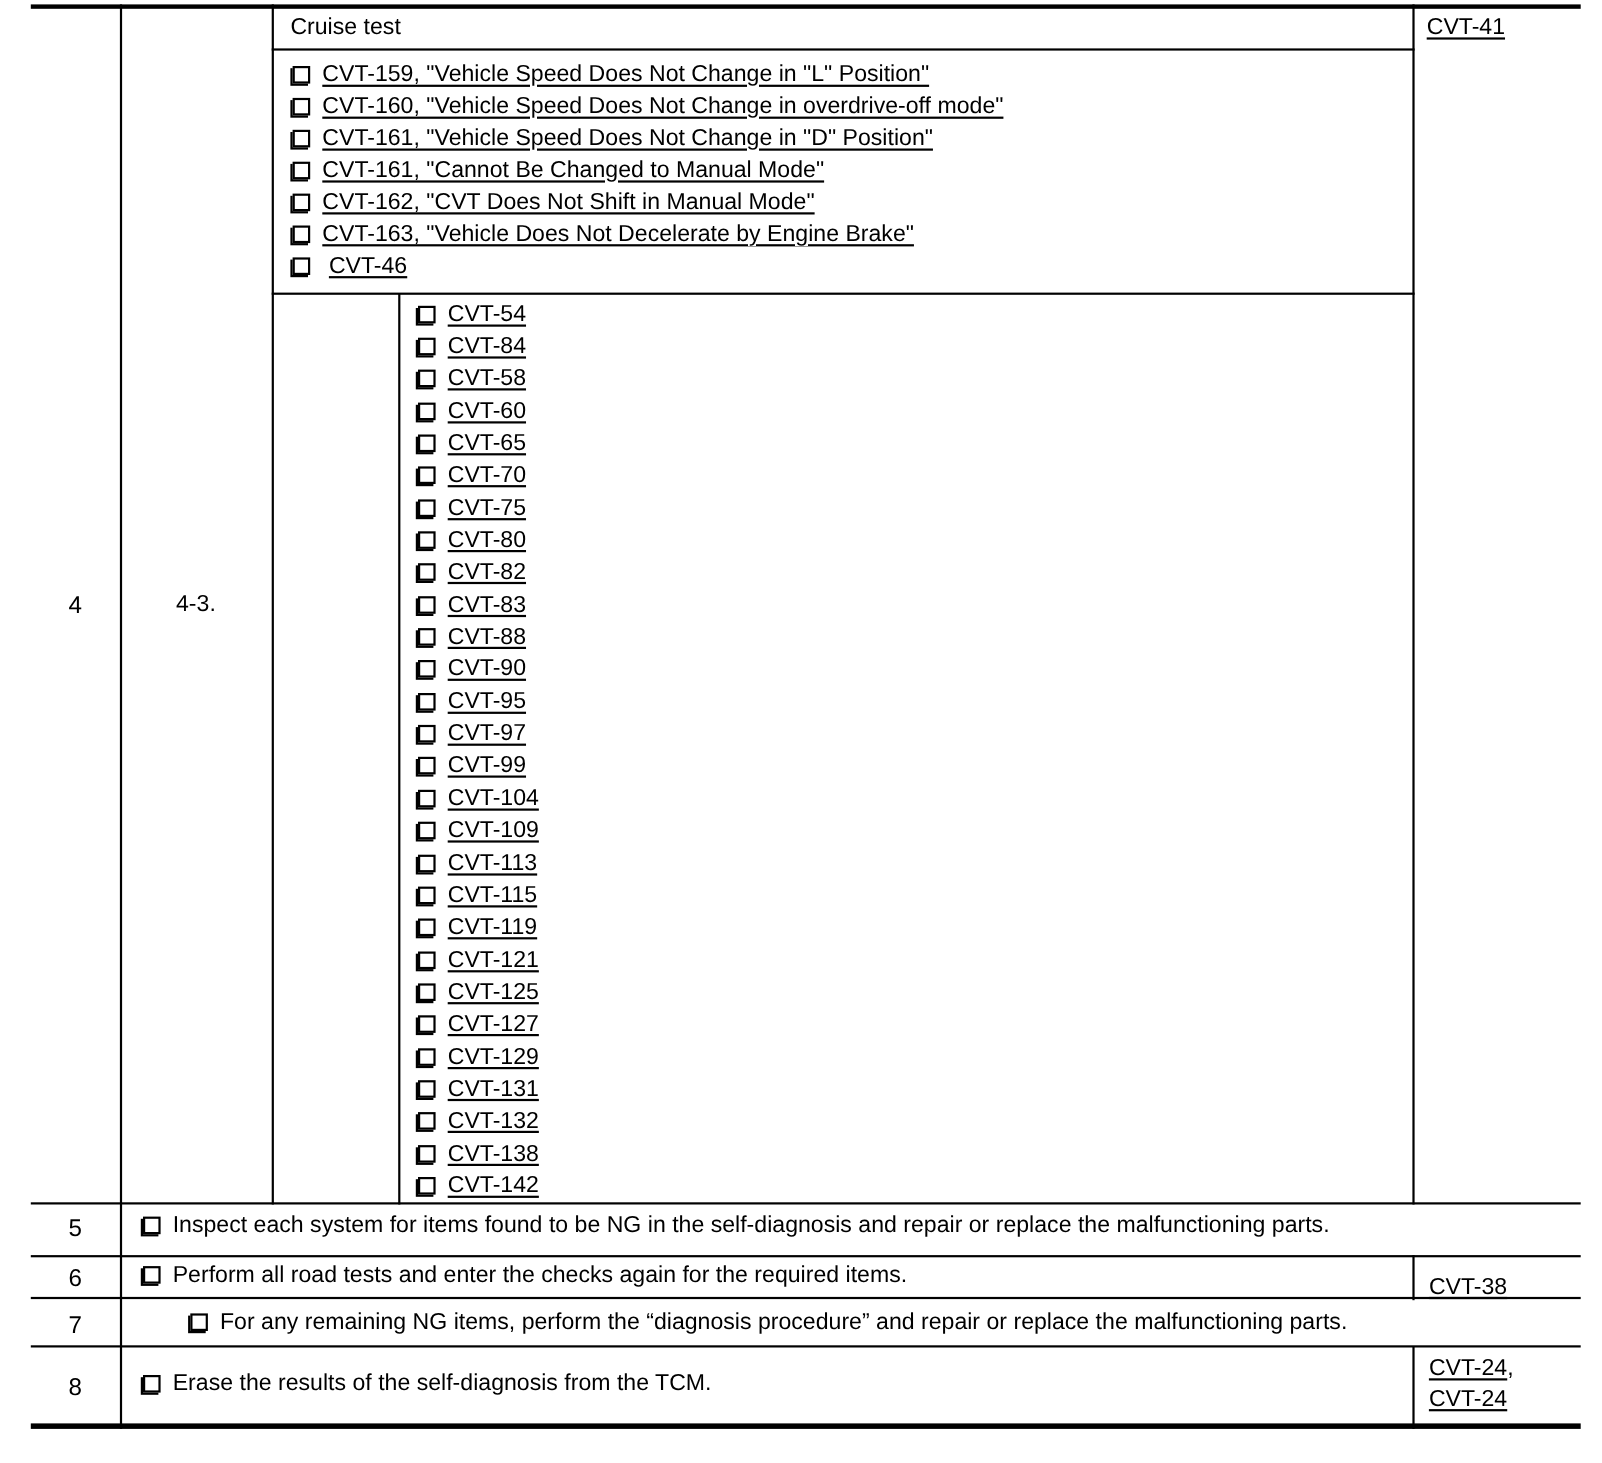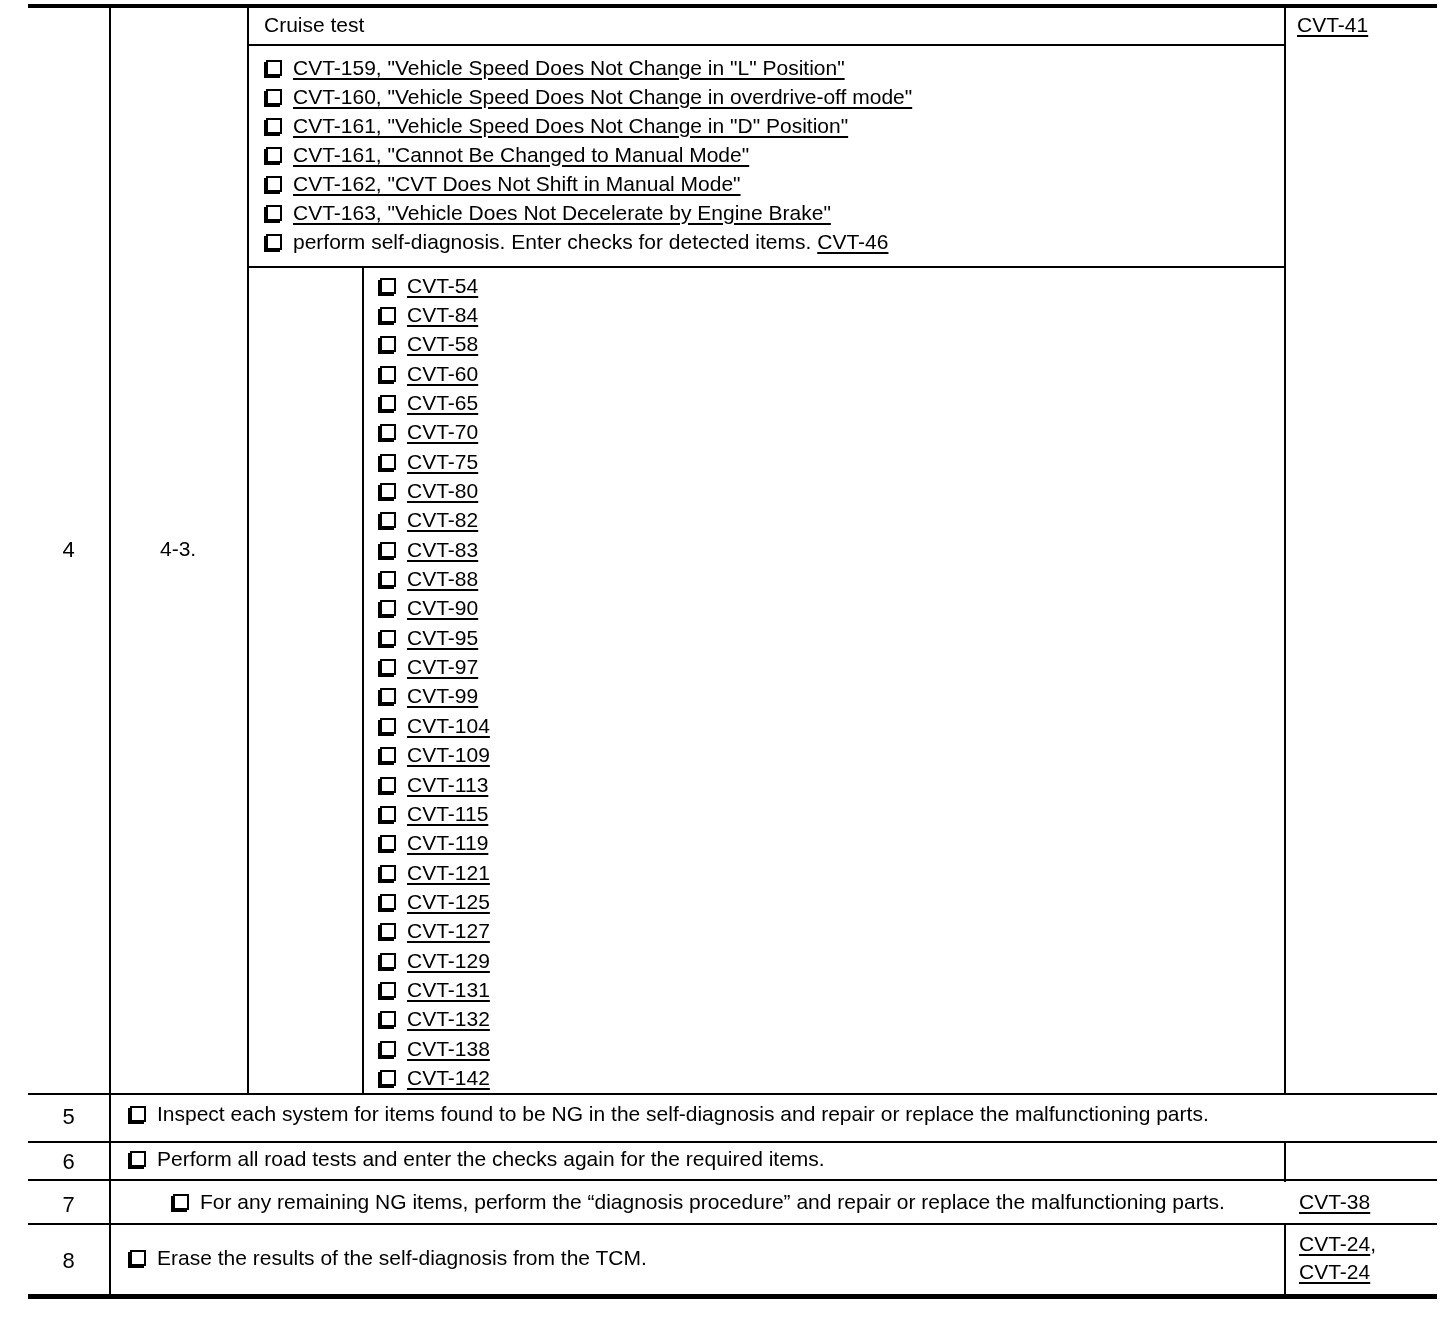--- a/index.html
+++ b/index.html
@@ -70,21 +70,20 @@
     <div class="row-line">
       <span class="cb"></span>
       <span class="lnk">CVT-162, "CVT Does Not Shift in Manual Mode"</span>
     </div>
     <div class="row-line">
       <span class="cb"></span>
       <span class="lnk">CVT-163, "Vehicle Does Not Decelerate by Engine Brake"</span>
     </div>
     <div class="row-line">
       <span class="cb"></span>
-      <span>perform self-diagnosis. Enter checks for detected items.</span>
       <span class="lnk gap">CVT-46</span>
     </div>
   </div>
 
   <div class="txt sublist" style="left:378px;top:271px;">
     <div class="row-line">
         <span class="cb"></span>
         <span class="lnk">CVT-54</span>
       </div>
     <div class="row-line">
@@ -205,21 +204,21 @@
   <div class="txt row-line" style="left:128px;top:1102px;">
     <span class="cb"></span>
     <span>Inspect each system for items found to be NG in the self-diagnosis and repair or replace the malfunctioning parts.</span>
   </div>
 
   <div class="txt step" style="left:28px;top:1149px;width:81px;">6</div>
   <div class="txt row-line" style="left:128px;top:1147px;">
     <span class="cb"></span>
     <span>Perform all road tests and enter the checks again for the required items.</span>
   </div>
-  <div class="txt" style="left:1299px;top:1190px;">
+  <div class="txt" style="left:1299px;top:1158px;">
     <span class="lnk">CVT-38</span>
   </div>
 
   <div class="txt step" style="left:28px;top:1192px;width:81px;">7</div>
   <div class="txt row-line" style="left:128px;top:1190px;padding-left:43px;">
     <span class="cb"></span>
     <span>For any remaining NG items, perform the “diagnosis procedure” and repair or replace the malfunctioning parts.</span>
   </div>
 
   <div class="txt step" style="left:28px;top:1248px;width:81px;">8</div>

